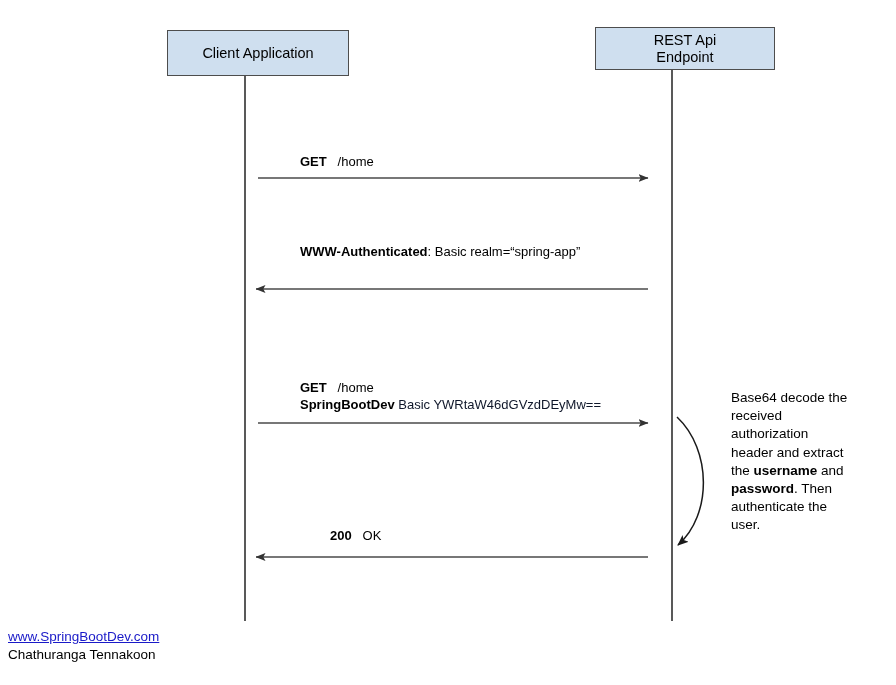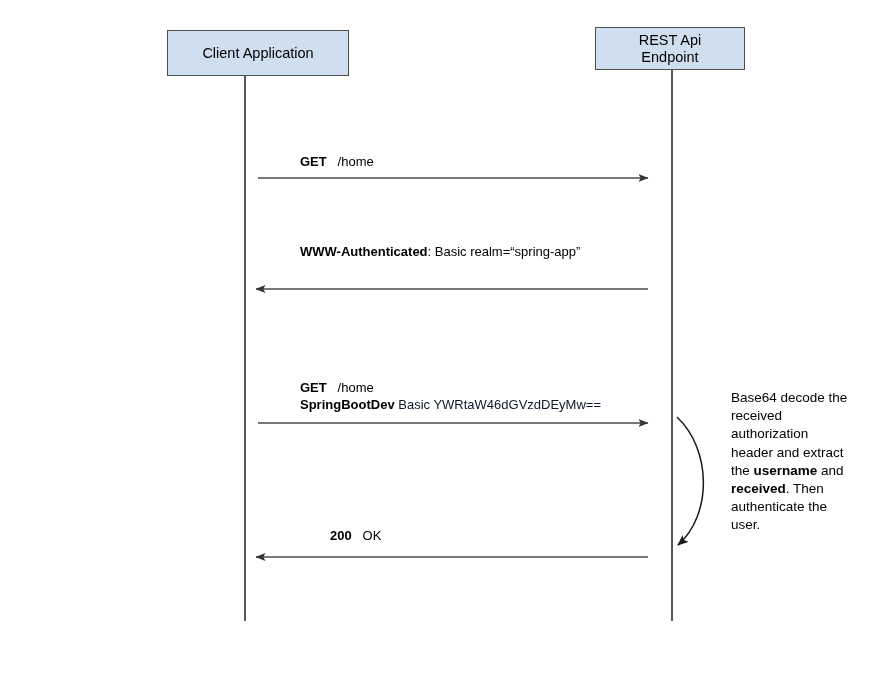--- a/index.html
+++ b/index.html
@@ -40,21 +40,21 @@
   }
   #participant-client {
     left: 167px;
     top: 30px;
     width: 182px;
     height: 46px;
   }
   #participant-api {
     left: 595px;
     top: 27px;
-    width: 150px;
+    width: 180px;
     height: 43px;
   }
 
   
   .lifeline {
     position: absolute;
     width: 2px;
     background: #595959;
   }
   #lifeline-client {
@@ -183,16 +183,20 @@
     </div>
     <div>
       <b>SpringBootDev</b><span class="dim">&nbsp;Basic YWRtaW46dGVzdDEyMw==</span>
     </div>
   </div>
 
   <div class="msg-label" id="label-200">
     <b>200</b><span>&nbsp;&nbsp;&nbsp;OK</span>
   </div>
 
-  <div id="note-selfcall"><span>Base64 decode the received authorization header and extract the </span><b>username</b><span> and </span><b>received</b><span>. Then authenticate the user.</span></div>
-
+  <div id="note-selfcall"><span>Base64 decode the received authorization header and extract the </span><b>username</b><span> and </span><b>password</b><span>. Then authenticate the user.</span></div>
+
+  <div id="footer">
+    <span id="footer-link">www.SpringBootDev.com</span>
+    <span id="footer-author">Chathuranga Tennakoon</span>
+  </div>
 
 </div>
 
 </body></html>

